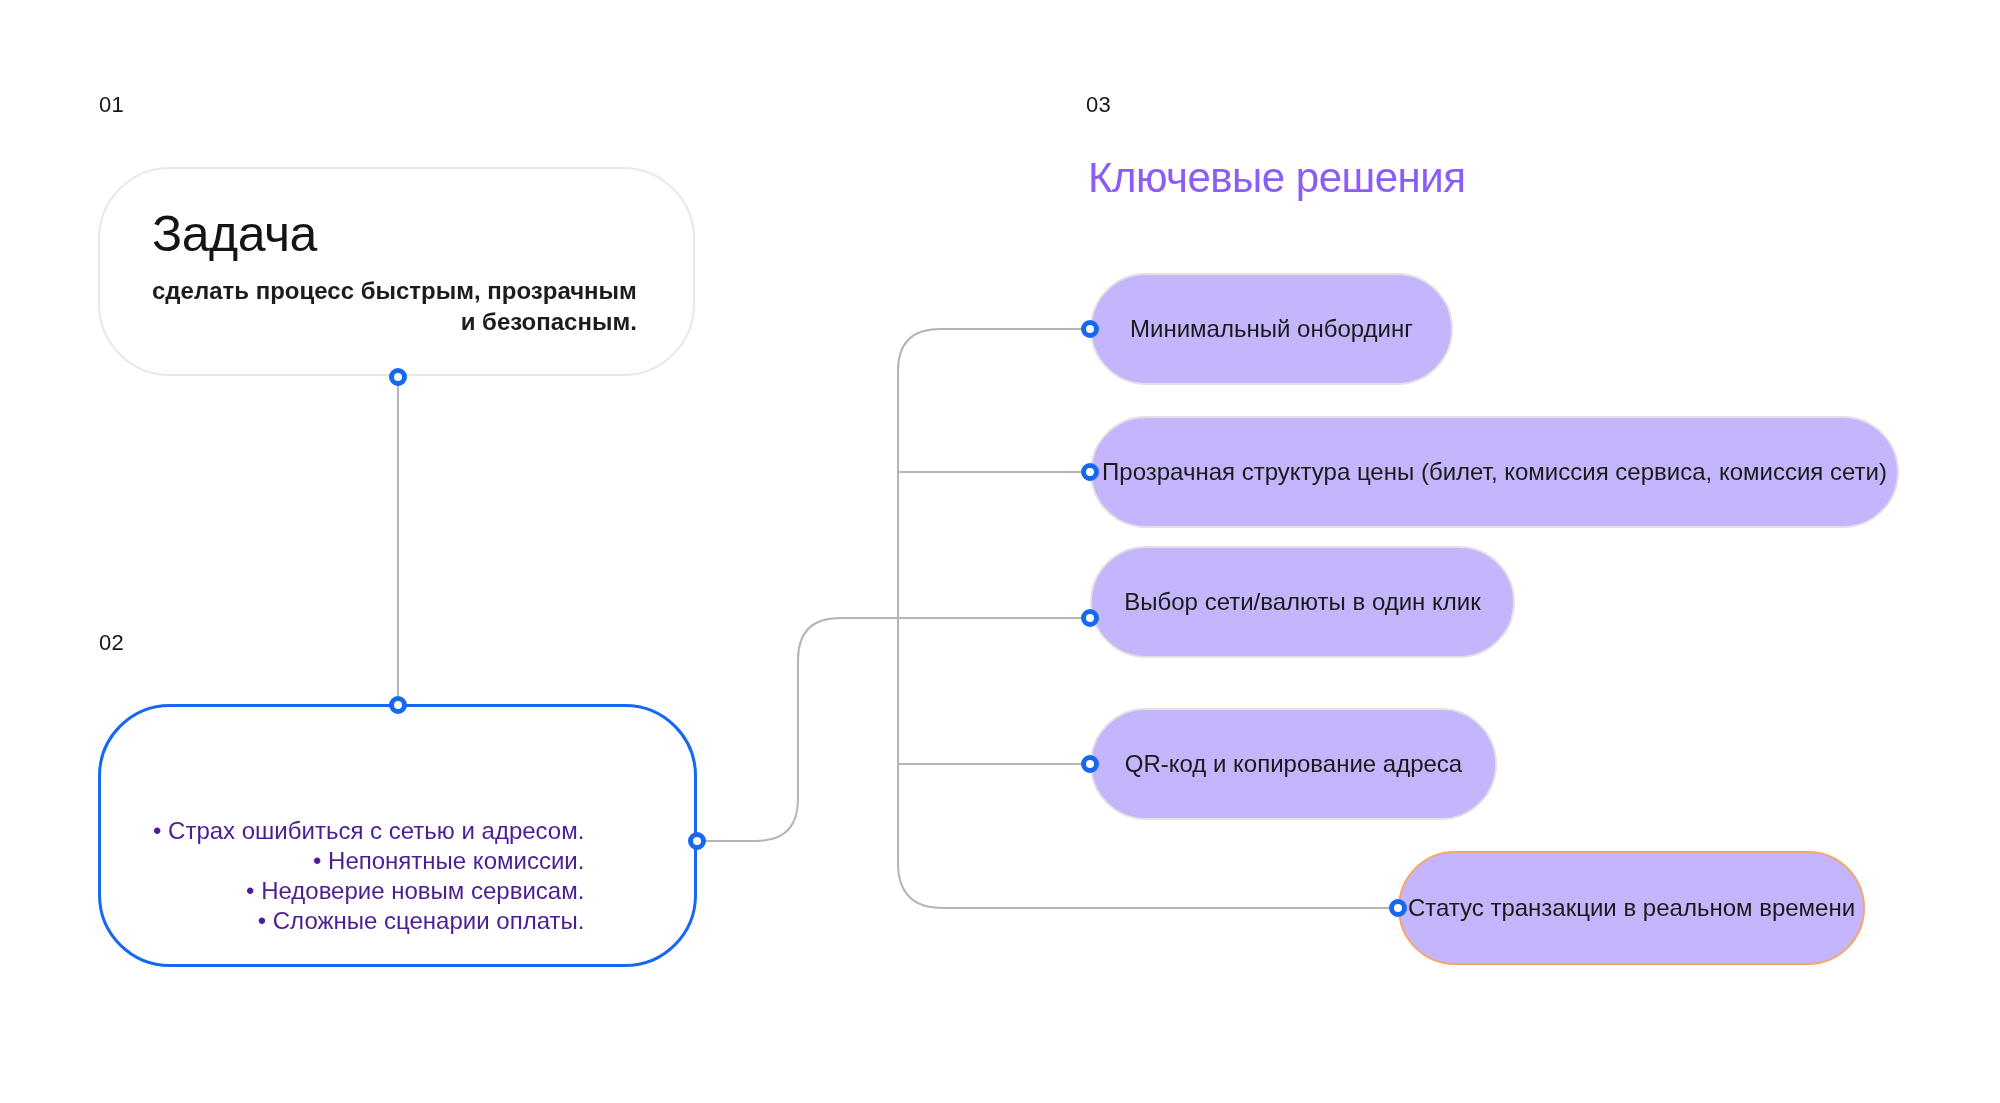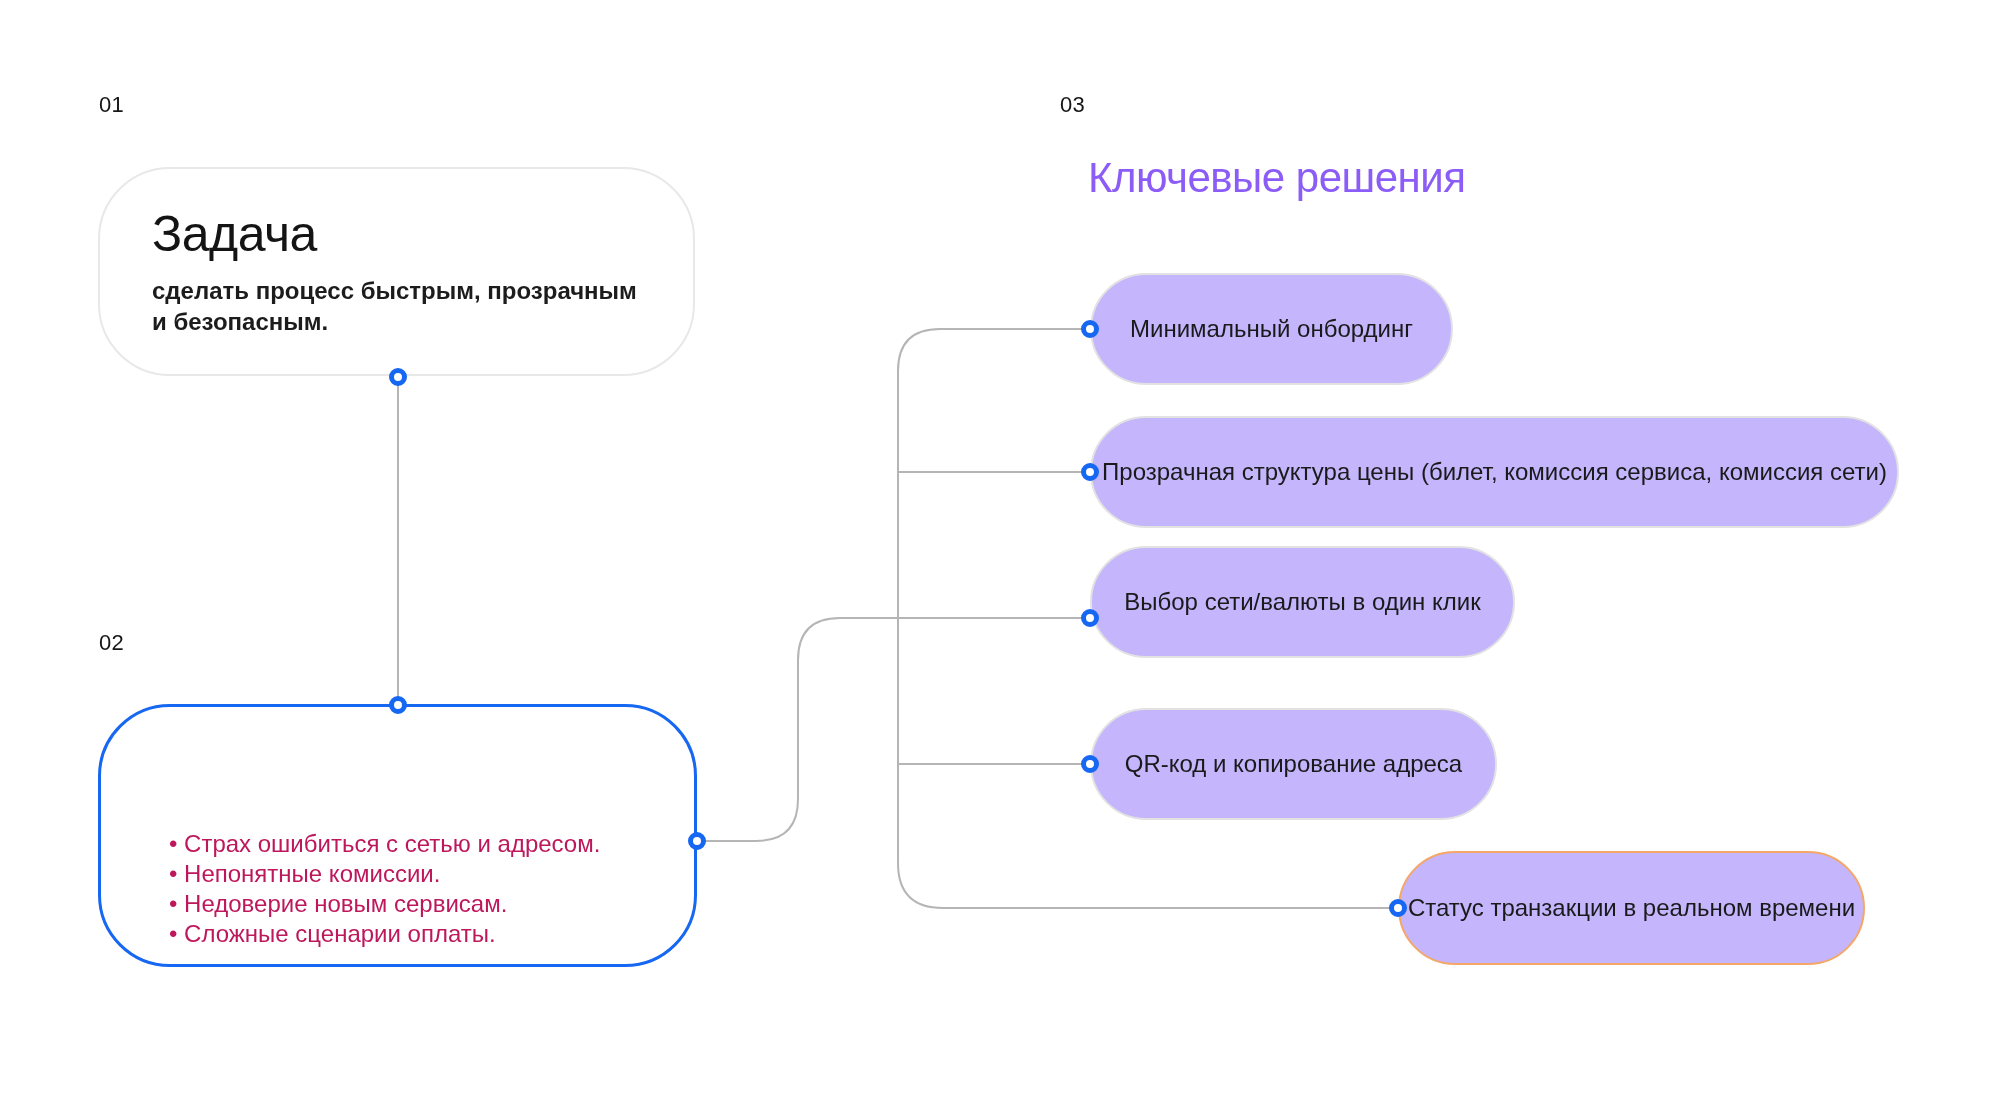--- a/index.html
+++ b/index.html
@@ -7,31 +7,31 @@
     position:relative; width:2000px; height:1103px;
     background:#ffffff; overflow:hidden;
     font-family:"Liberation Sans", sans-serif; color:#141414;
   }
   svg.wires { position:absolute; left:0; top:0; width:2000px; height:1103px; }
   svg.wires path { fill:none; stroke:#b5b5b5; stroke-width:2; }
 
   .num-label { position:absolute; font-size:22px; color:#161616; letter-spacing:.3px; }
   #label-01 { left:99px;  top:92px; }
   #label-02 { left:99px;  top:630px; }
-  #label-03 { left:1060px; top:92px;text-align:center; }
+  #label-03 { left:1086px; top:92px;text-align:center; }
 
-  .card { position:absolute; background:#ffffff; border-radius:72px; box-sizing:border-box; }
+  .card { position:absolute; background:#ffffff; border-radius:72px; box-sizing:border-box;text-align:right; }
   #card-task  { left:98px; top:167px; width:597px; height:209px; border:2px solid #e8e8e8; }
   #card-pains { left:98px; top:704px; width:599px; height:263px; border:3px solid #1667f2; }
 
   .card-title { position:absolute; left:52px; top:36px; font-size:50px; letter-spacing:-.5px; color:#141414; }
   #card-pains .card-title { color:#1667f2; }
   .card-body  { position:absolute; left:52px; top:106px; font-size:24px; line-height:31px;
                 color:#1c1c1c; white-space:pre-line;font-weight:bold; }
-  .pain-list  { position:absolute; left:52px; top:122px; font-size:24px; line-height:30px; color:#be185d;margin-left:16px; }
+  .pain-list  { position:absolute; left:52px; top:109px; font-size:24px; line-height:30px; color:#4c1d95; }
 
   .heading { position:absolute; left:1088px; top:154px; font-size:42px; letter-spacing:-.5px; color:#8b5cf6; }
 
   .pill {
     position:absolute; height:112px; background:#c4b5fd; box-sizing:border-box;
     border:2px solid #e2e2e2; border-radius:58px;
     display:flex; align-items:center; justify-content:center;
     font-size:24px; color:#1a1a1a; white-space:nowrap;
   }
   #pill-1 { left:1090px; top:273px; width:363px; }

